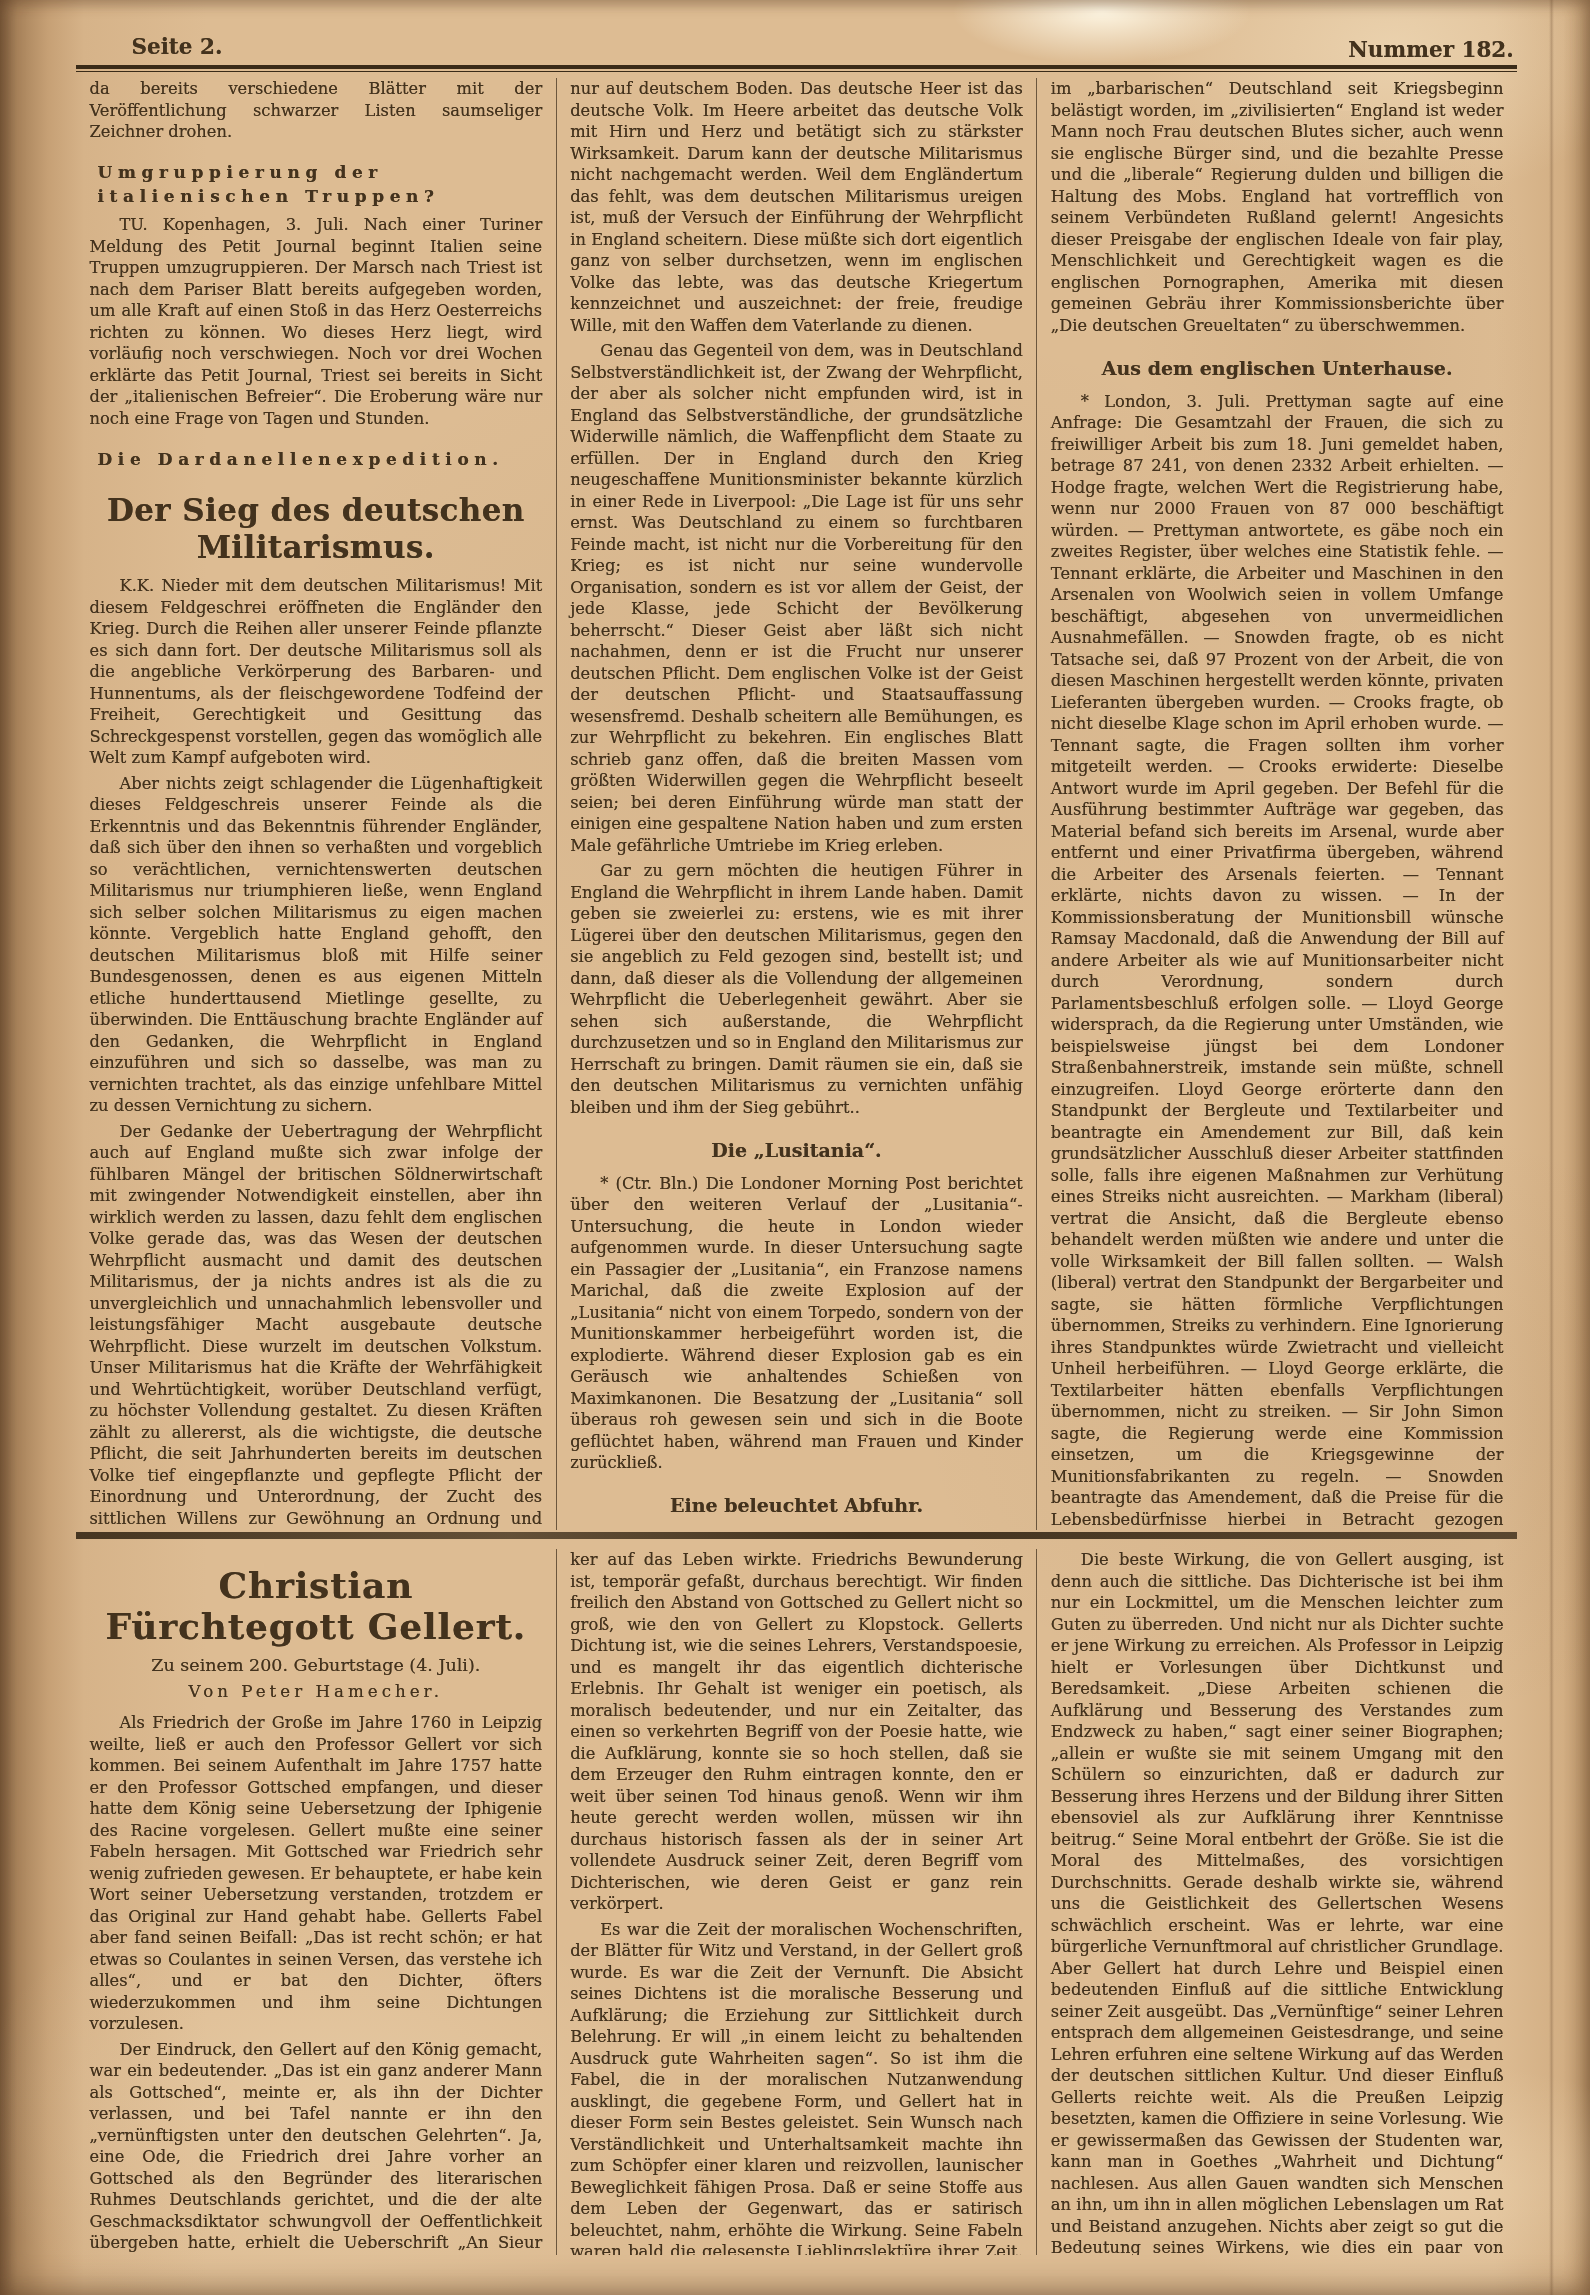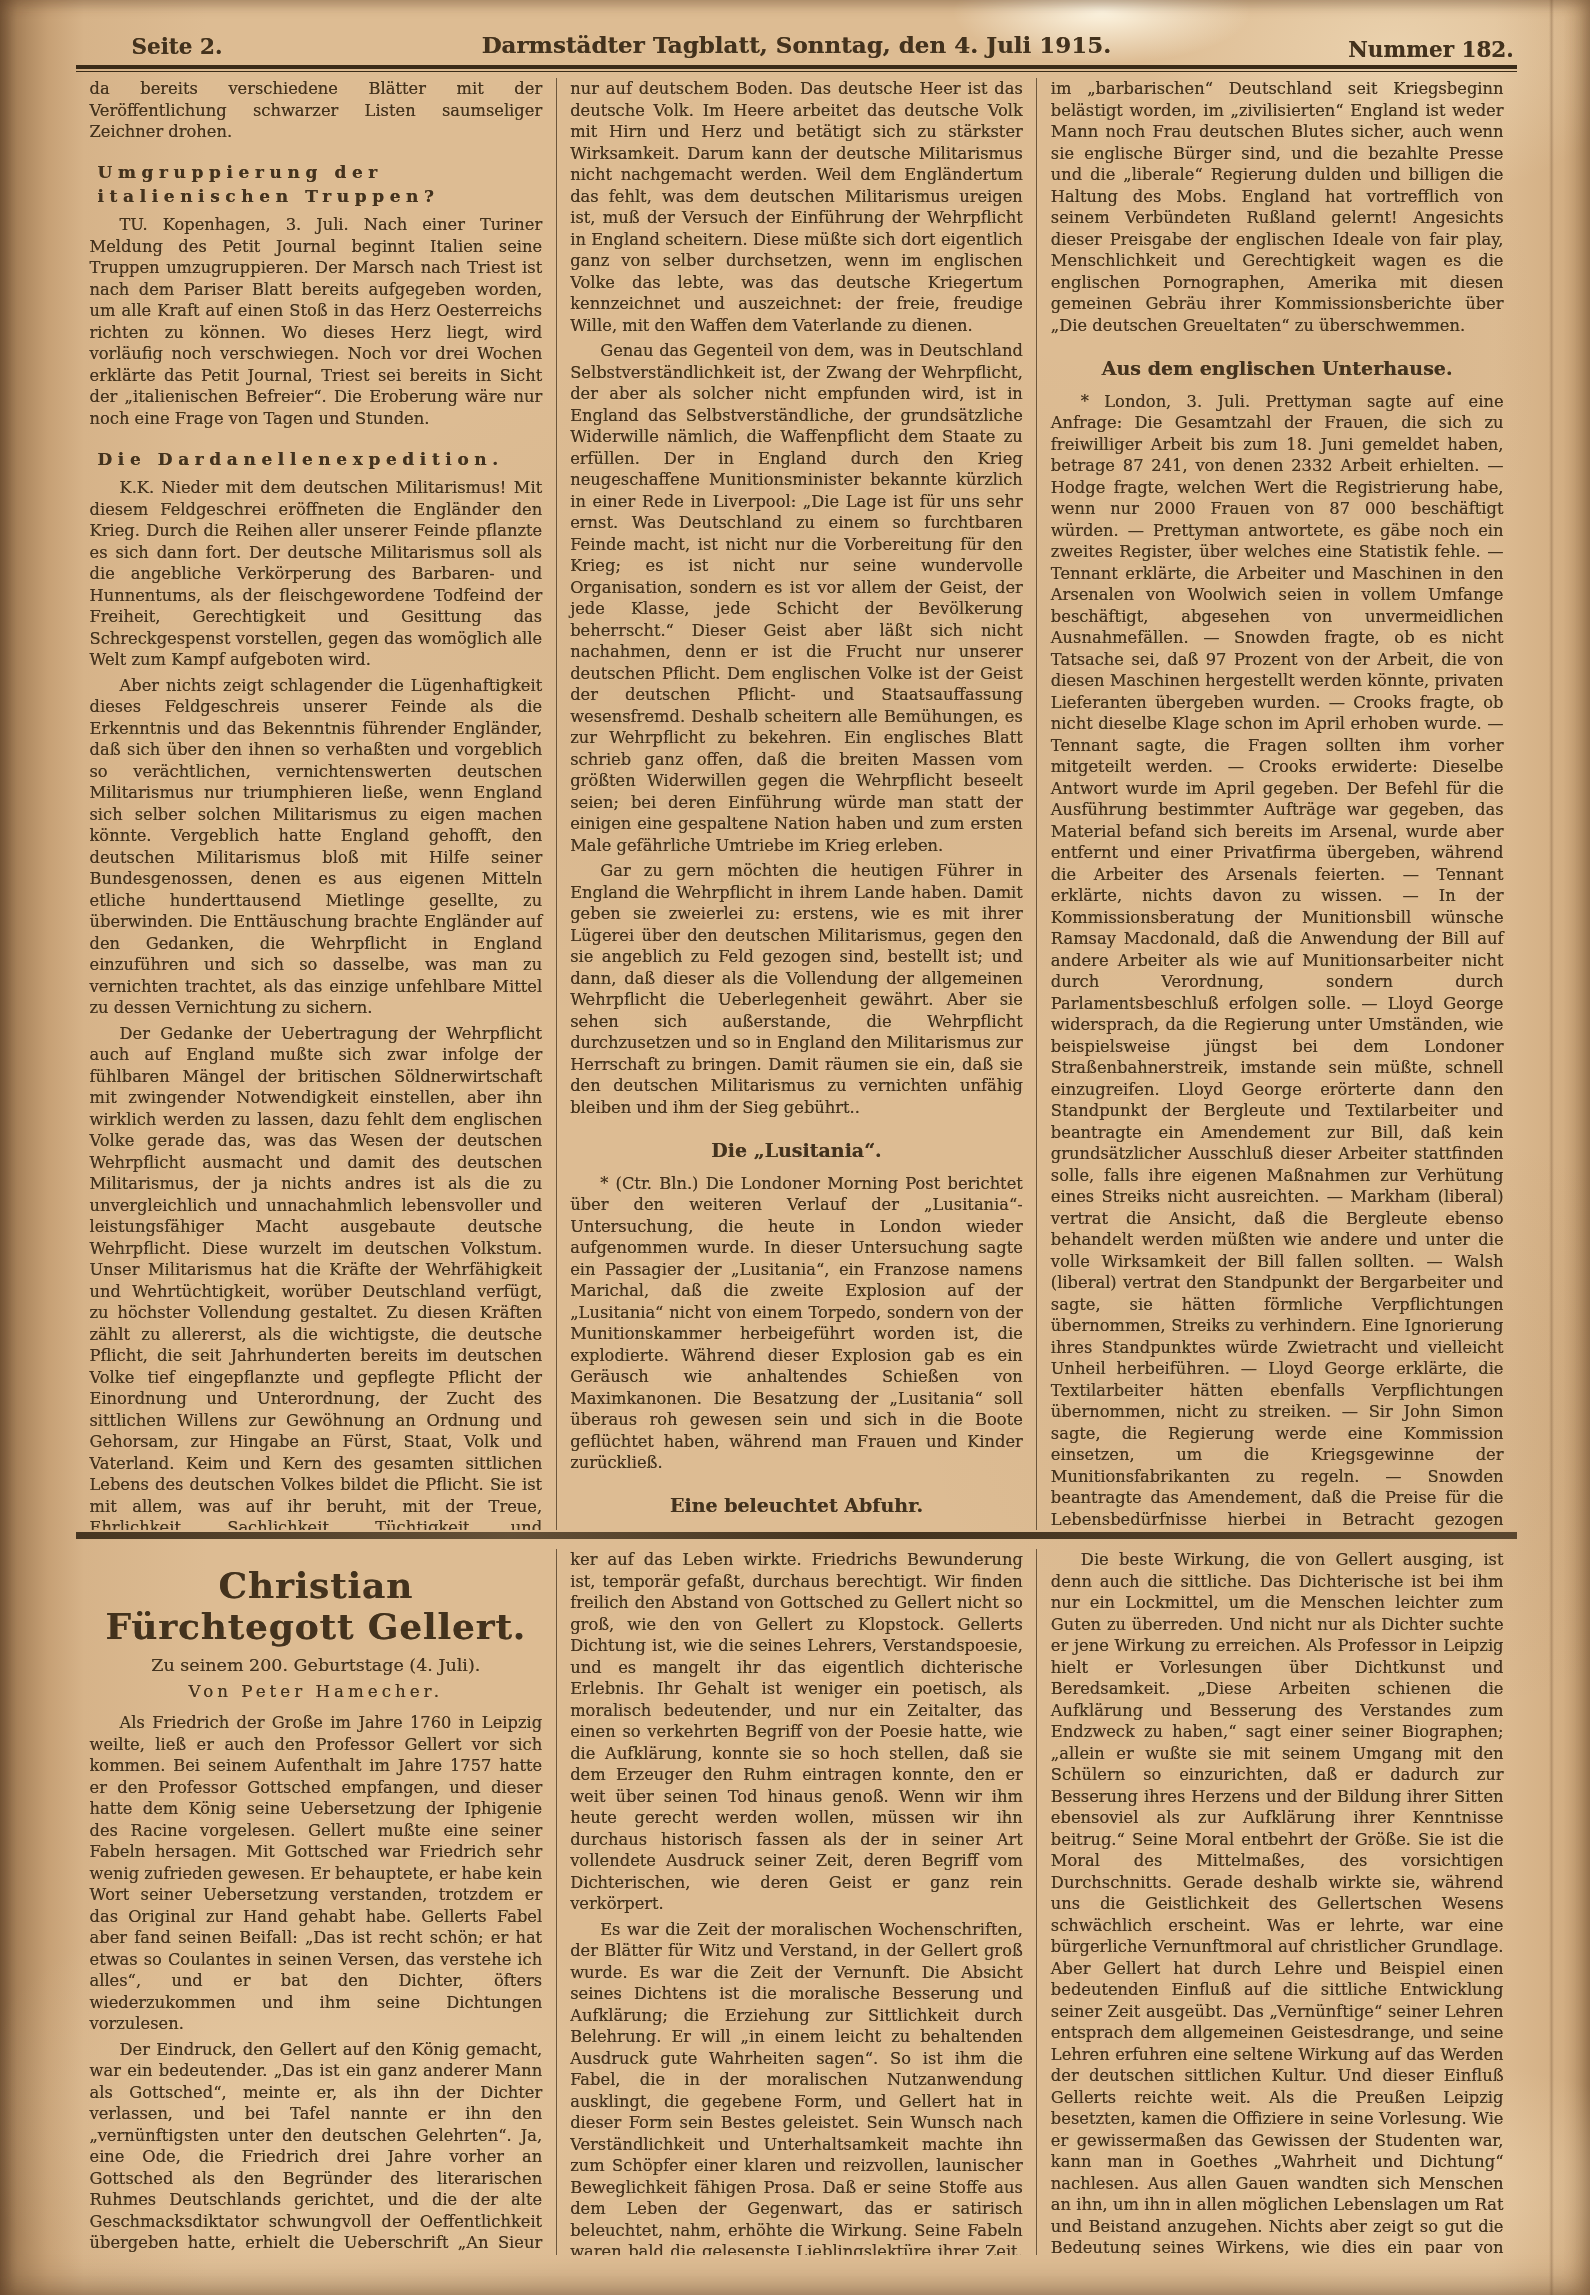--- a/index.html
+++ b/index.html
@@ -58,31 +58,31 @@
 
   <div class="stain" style="left:1129px; top:111px; width:414px; height:604px;
               background:radial-gradient(ellipse at 50% 40%, rgba(120,85,50,.07), rgba(120,85,50,0) 70%);"></div>
   <div class="stain" style="left:1153px; top:2068px; width:445px; height:239px;
               background:radial-gradient(ellipse at 60% 50%, rgba(248,228,195,.4), rgba(248,228,195,0) 75%);"></div>
   <div class="stain" style="left:1549px; top:0; width:4.8px; height:2295px;
               background:linear-gradient(90deg, rgba(90,60,35,0), rgba(90,60,35,.25), rgba(90,60,35,0));"></div>
 
   <div class="masthead texton">
     <span class="mh-left">Seite 2.</span>
-    <span class="mh-center">Darmstädter Tagblatt, Sonntag, den 4. Juli 1915.</span>
     <span class="mh-right">Nummer 182.</span>
   </div>
   <div class="masthead-rule"></div>
 
   <div class="top-section">
     <div class="col texton">
         <div class="blk frag">da bereits verschiedene Blätter mit der Veröffentlichung schwarzer Listen saumseliger Zeichner drohen.</div>
         <div class="blk h-spaced">Umgruppierung der italienischen Truppen?</div>
         <div class="blk p">TU. Kopenhagen, 3. Juli. Nach einer Turiner Meldung des Petit Journal beginnt Italien seine Truppen umzugruppieren. Der Marsch nach Triest ist nach dem Pariser Blatt bereits aufgegeben worden, um alle Kraft auf einen Stoß in das Herz Oesterreichs richten zu können. Wo dieses Herz liegt, wird vorläufig noch verschwiegen. Noch vor drei Wochen erklärte das Petit Journal, Triest sei bereits in Sicht der „italienischen Befreier“. Die Eroberung wäre nur noch eine Frage von Tagen und Stunden.</div>
         <div class="blk h-spaced">Die Dardanellenexpedition.</div>
+        <div class="blk headline">Der Sieg des deutschen Militarismus.</div>
         <div class="blk p">K.K. Nieder mit dem deutschen Militarismus! Mit diesem Feldgeschrei eröffneten die Engländer den Krieg. Durch die Reihen aller unserer Feinde pflanzte es sich dann fort. Der deutsche Militarismus soll als die angebliche Verkörperung des Barbaren- und Hunnentums, als der fleischgewordene Todfeind der Freiheit, Gerechtigkeit und Gesittung das Schreckgespenst vorstellen, gegen das womöglich alle Welt zum Kampf aufgeboten wird.</div>
         <div class="blk p">Aber nichts zeigt schlagender die Lügenhaftigkeit dieses Feldgeschreis unserer Feinde als die Erkenntnis und das Bekenntnis führender Engländer, daß sich über den ihnen so verhaßten und vorgeblich so verächtlichen, vernichtenswerten deutschen Militarismus nur triumphieren ließe, wenn England sich selber solchen Militarismus zu eigen machen könnte. Vergeblich hatte England gehofft, den deutschen Militarismus bloß mit Hilfe seiner Bundesgenossen, denen es aus eigenen Mitteln etliche hunderttausend Mietlinge gesellte, zu überwinden. Die Enttäuschung brachte Engländer auf den Gedanken, die Wehrpflicht in England einzuführen und sich so dasselbe, was man zu vernichten trachtet, als das einzige unfehlbare Mittel zu dessen Vernichtung zu sichern.</div>
         <div class="blk p">Der Gedanke der Uebertragung der Wehrpflicht auch auf England mußte sich zwar infolge der fühlbaren Mängel der britischen Söldnerwirtschaft mit zwingender Notwendigkeit einstellen, aber ihn wirklich werden zu lassen, dazu fehlt dem englischen Volke gerade das, was das Wesen der deutschen Wehrpflicht ausmacht und damit des deutschen Militarismus, der ja nichts andres ist als die zu unvergleichlich und unnachahmlich lebensvoller und leistungsfähiger Macht ausgebaute deutsche Wehrpflicht. Diese wurzelt im deutschen Volkstum. Unser Militarismus hat die Kräfte der Wehrfähigkeit und Wehrtüchtigkeit, worüber Deutschland verfügt, zu höchster Vollendung gestaltet. Zu diesen Kräften zählt zu allererst, als die wichtigste, die deutsche Pflicht, die seit Jahrhunderten bereits im deutschen Volke tief eingepflanzte und gepflegte Pflicht der Einordnung und Unterordnung, der Zucht des sittlichen Willens zur Gewöhnung an Ordnung und Gehorsam, zur Hingabe an Fürst, Staat, Volk und Vaterland. Keim und Kern des gesamten sittlichen Lebens des deutschen Volkes bildet die Pflicht. Sie ist mit allem, was auf ihr beruht, mit der Treue, Ehrlichkeit, Sachlichkeit, Tüchtigkeit und Aufopferungswilligkeit, in der allgemeinen Wehrpflicht zu allseitiger, gründlichster Entwicklung und vollkommenstem Ausdruck gelangt. Das Wesentlichste des deutschen Militarismus gedeiht</div>
       </div>
     <div class="col texton">
         <div class="blk frag">nur auf deutschem Boden. Das deutsche Heer ist das deutsche Volk. Im Heere arbeitet das deutsche Volk mit Hirn und Herz und betätigt sich zu stärkster Wirksamkeit. Darum kann der deutsche Militarismus nicht nachgemacht werden. Weil dem Engländertum das fehlt, was dem deutschen Militarismus ureigen ist, muß der Versuch der Einführung der Wehrpflicht in England scheitern. Diese müßte sich dort eigentlich ganz von selber durchsetzen, wenn im englischen Volke das lebte, was das deutsche Kriegertum kennzeichnet und auszeichnet: der freie, freudige Wille, mit den Waffen dem Vaterlande zu dienen.</div>
         <div class="blk p">Genau das Gegenteil von dem, was in Deutschland Selbstverständlichkeit ist, der Zwang der Wehrpflicht, der aber als solcher nicht empfunden wird, ist in England das Selbstverständliche, der grundsätzliche Widerwille nämlich, die Waffenpflicht dem Staate zu erfüllen. Der in England durch den Krieg neugeschaffene Munitionsminister bekannte kürzlich in einer Rede in Liverpool: „Die Lage ist für uns sehr ernst. Was Deutschland zu einem so furchtbaren Feinde macht, ist nicht nur die Vorbereitung für den Krieg; es ist nicht nur seine wundervolle Organisation, sondern es ist vor allem der Geist, der jede Klasse, jede Schicht der Bevölkerung beherrscht.“ Dieser Geist aber läßt sich nicht nachahmen, denn er ist die Frucht nur unserer deutschen Pflicht. Dem englischen Volke ist der Geist der deutschen Pflicht- und Staatsauffassung wesensfremd. Deshalb scheitern alle Bemühungen, es zur Wehrpflicht zu bekehren. Ein englisches Blatt schrieb ganz offen, daß die breiten Massen vom größten Widerwillen gegen die Wehrpflicht beseelt seien; bei deren Einführung würde man statt der einigen eine gespaltene Nation haben und zum ersten Male gefährliche Umtriebe im Krieg erleben.</div>
         <div class="blk p">Gar zu gern möchten die heutigen Führer in England die Wehrpflicht in ihrem Lande haben. Damit geben sie zweierlei zu: erstens, wie es mit ihrer Lügerei über den deutschen Militarismus, gegen den sie angeblich zu Feld gezogen sind, bestellt ist; und dann, daß dieser als die Vollendung der allgemeinen Wehrpflicht die Ueberlegenheit gewährt. Aber sie sehen sich außerstande, die Wehrpflicht durchzusetzen und so in England den Militarismus zur Herrschaft zu bringen. Damit räumen sie ein, daß sie den deutschen Militarismus zu vernichten unfähig bleiben und ihm der Sieg gebührt..</div>
         <div class="blk h-bold">Die „Lusitania“.</div>
         <div class="blk p">* (Ctr. Bln.) Die Londoner Morning Post berichtet über den weiteren Verlauf der „Lusitania“-Untersuchung, die heute in London wieder aufgenommen wurde. In dieser Untersuchung sagte ein Passagier der „Lusitania“, ein Franzose namens Marichal, daß die zweite Explosion auf der „Lusitania“ nicht von einem Torpedo, sondern von der Munitionskammer herbeigeführt worden ist, die explodierte. Während dieser Explosion gab es ein Geräusch wie anhaltendes Schießen von Maximkanonen. Die Besatzung der „Lusitania“ soll überaus roh gewesen sein und sich in die Boote geflüchtet haben, während man Frauen und Kinder zurückließ.</div>

